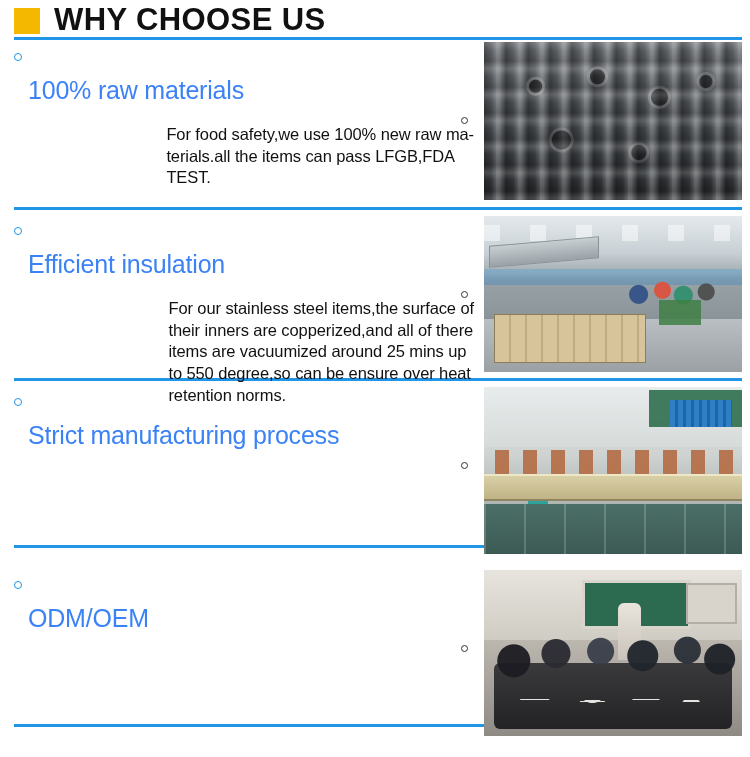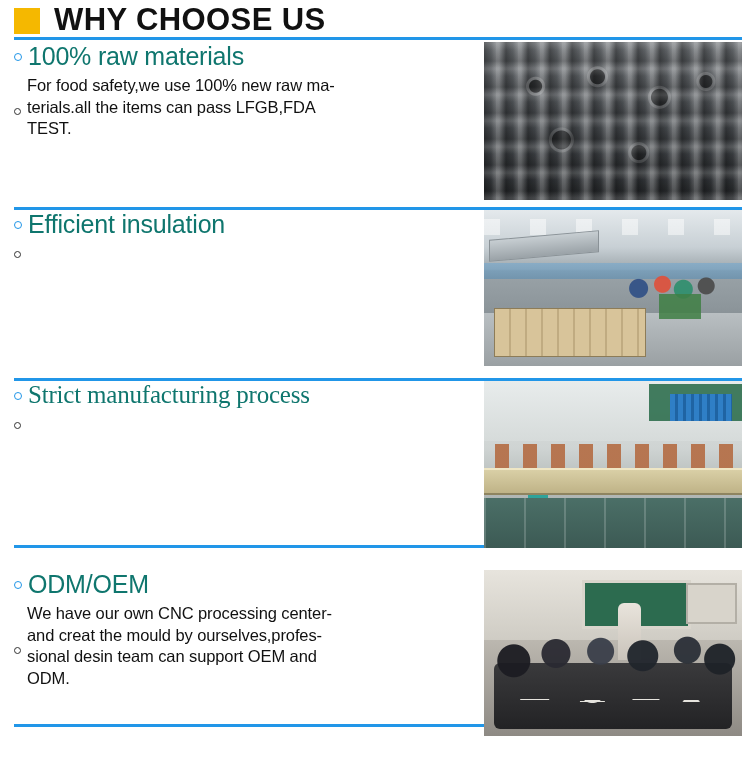--- a/index.html
+++ b/index.html
@@ -87,28 +87,30 @@
     border-radius: 50%;
     box-sizing: border-box;
     flex: 0 0 auto;
     margin-right: 6px;
   }
   .sec-title .bullet-ring {
     margin-top: 11px;
   }
   .sec-title-text {
     font-size: 25px;
-    color: #0f766e;
+    color: #3b82f6;
     line-height: 1.15;
     letter-spacing: -0.2px;
+    margin-top: 34px;
   }
 
   .sec-body {
     display: flex;
-    align-items: center;
+    align-items: flex-end;
+    flex-direction: column;
   }
   .sec-body .bullet-ring {
     width: 7px;
     height: 7px;
     border-width: 1.2px;
     border-color: #333;
     margin-top: 8px;
     margin-right: 6px;
   }
   .sec-body-text {
@@ -353,47 +355,52 @@
     </div>
     <div class="section-right">
       <div class="photo pipes" style="height:158px;">
         <div class="pipe-rings"></div>
       </div>
     </div>
   </div>
 
   <div class="divider"></div>
 
-  <div class="section" style="height:168px;">
+  <div class="section" style="height:168px;padding-top:6px;">
     <div class="section-left">
       <div class="sec-title">
         <span class="bullet-ring"></span>
         <span class="sec-title-text">Efficient insulation</span>
       </div>
       <div class="sec-body">
         <span class="bullet-ring"></span>
+        <span class="sec-body-text">For our stainless steel items,the surface of
+their inners are copperized,and all of there
+items are vacuumized around 25 mins up
+to 550 degree,so can be ensure over heat
+retention norms.</span>
       </div>
     </div>
     <div class="section-right">
       <div class="photo workshop" style="height:156px;">
         <div class="ws-ceiling"></div>
         <div class="ws-lights"></div>
         <div class="ws-duct"></div>
         <div class="ws-wall"></div>
         <div class="ws-floor"></div>
         <div class="ws-people"></div>
         <div class="ws-green"></div>
         <div class="ws-boxes"></div>
       </div>
     </div>
   </div>
 
   <div class="divider"></div>
 
-  <div class="section" style="height:164px;font-family:Liberation Serif, serif;">
+  <div class="section" style="height:164px;padding-top:6px;">
     <div class="section-left">
       <div class="sec-title">
         <span class="bullet-ring"></span>
         <span class="sec-title-text">Strict manufacturing process</span>
       </div>
       <div class="sec-body">
         <span class="bullet-ring"></span>
       </div>
     </div>
     <div class="section-right">
@@ -413,24 +420,20 @@
   <div class="divider"></div>
 
   <div class="section" style="height:176px;padding-top:22px;">
     <div class="section-left">
       <div class="sec-title">
         <span class="bullet-ring"></span>
         <span class="sec-title-text">ODM/OEM</span>
       </div>
       <div class="sec-body">
         <span class="bullet-ring"></span>
-        <span class="sec-body-text">We have our own CNC processing center-
-and creat the mould by ourselves,profes-
-sional desin team can support OEM and
-ODM.</span>
       </div>
     </div>
     <div class="section-right">
       <div class="photo meeting" style="height:166px;">
         <div class="mt-wall"></div>
         <div class="mt-board"></div>
         <div class="mt-screen"></div>
         <div class="mt-standing"></div>
         <div class="mt-table"></div>
         <div class="mt-people"></div>

